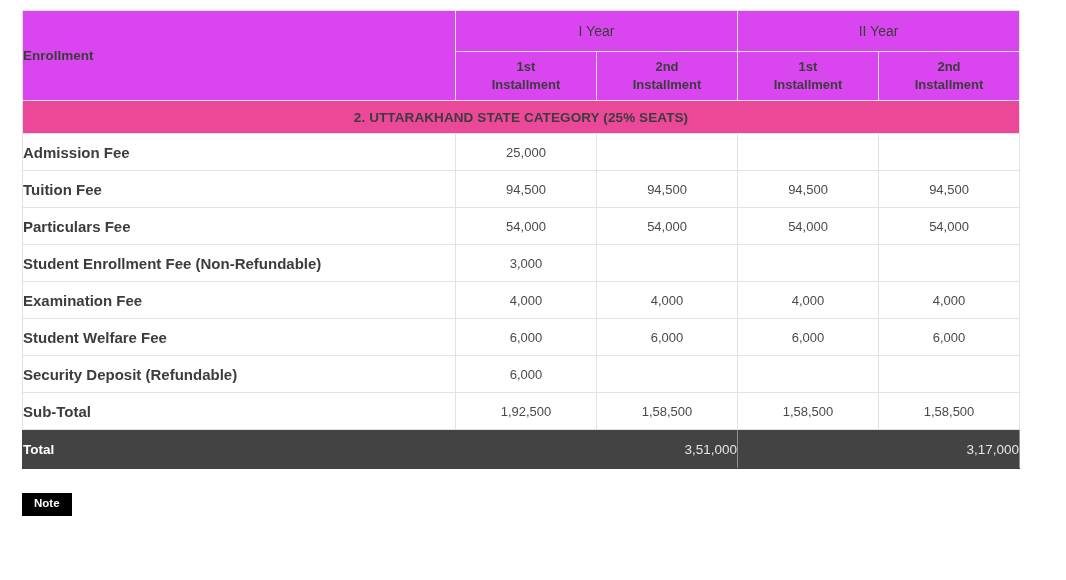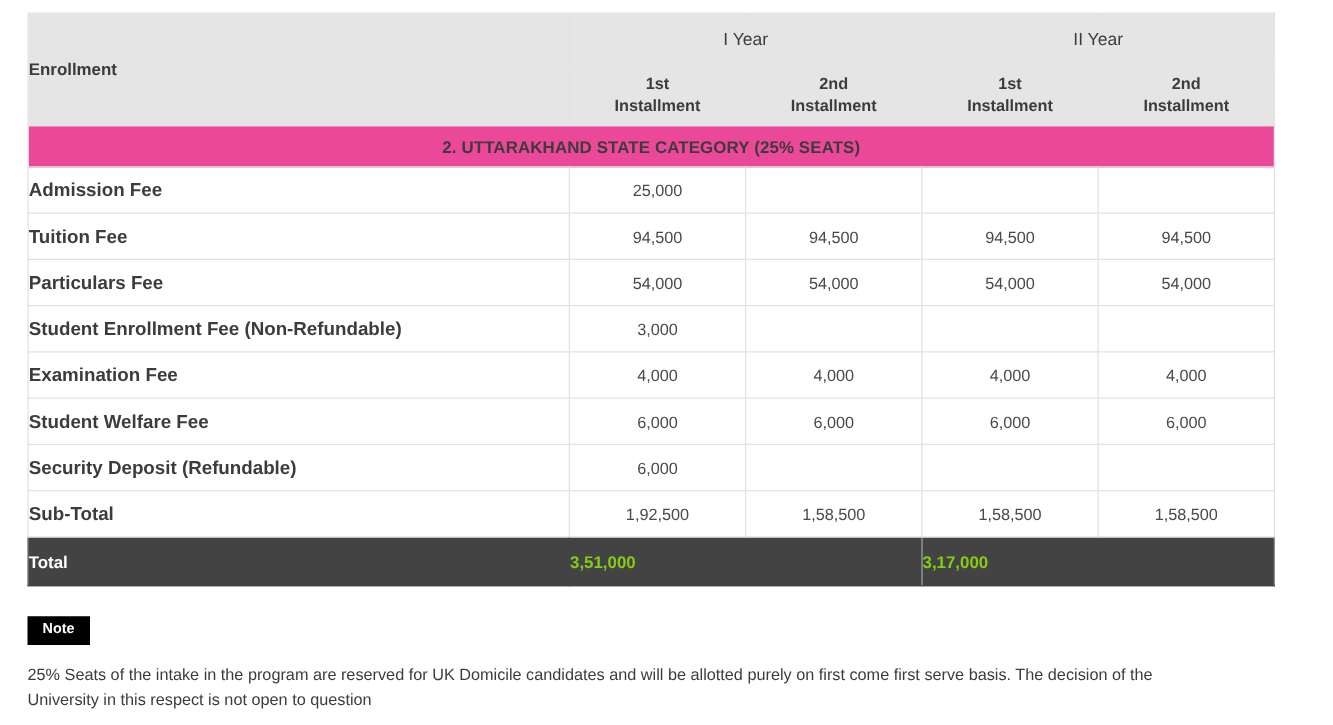--- a/index.html
+++ b/index.html
@@ -32,21 +32,21 @@
 
   table.fee-table th,
   table.fee-table td {
     border: 1px solid #e2e2e2;
     padding: 0;
     vertical-align: middle;
   }
 
   
   thead th {
-    background: #e5e5e5;
+    background: #d946ef;
     color: #3c3c3c;
     font-weight: bold;
     font-size: 13.5px;
     text-align: center;
   }
   th.particulars-head {
     text-align: left;
     padding: 0 0 10px 14px;
     vertical-align: bottom;
     height: 88px;
@@ -103,24 +103,24 @@
     border-color: #434343;
     border-top: 1px solid #434343;
     border-bottom: 1px solid #434343;
   }
   tr.total-row td.label-cell {
     font-weight: bold;
     font-size: 13.5px;
     color: #ffffff;
   }
   tr.total-row td.total-num {
-    text-align: left;
-    font-weight: bold;
-    font-size: 13.5px;
-    color: #84cc16;
+    text-align: right;
+    font-weight: normal;
+    font-size: 13.5px;
+    color: #e5e5e5;
     border-left: 1px solid #8f8f8f;
     border-right: 1px solid #8f8f8f;
   }
 
   
   .note-area {
     margin-top: 24px;
     padding-left: 0;
   }
   .note-badge {
@@ -245,16 +245,15 @@
       <tr class="total-row">
         <td class="label-cell">Total</td>
         <td class="total-num" colspan="2">3,51,000</td>
         <td class="total-num" colspan="2">3,17,000</td>
       </tr>
     </tbody>
   </table>
 
   <div class="note-area">
     <span class="note-badge">Note</span>
-    <div class="note-text">25% Seats of the intake in the program are reserved for UK Domicile candidates and will be allotted purely on first come first serve basis. The decision of the University in this respect is not open to question</div>
   </div>
 
 </div>
 
 </body></html>

